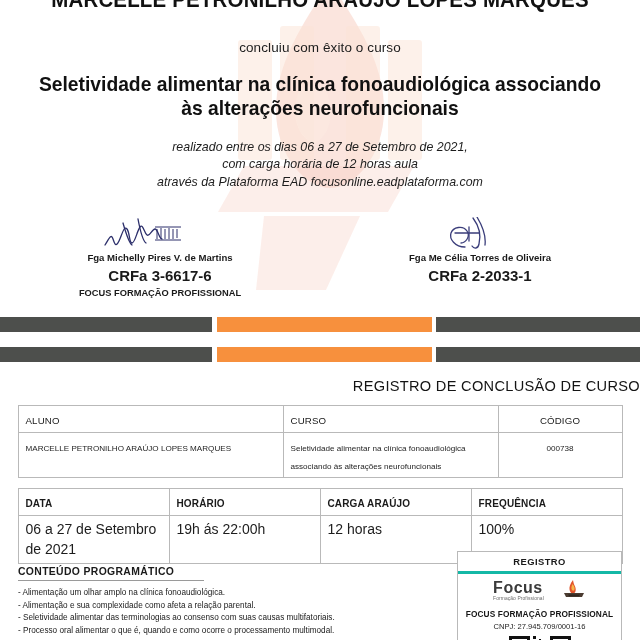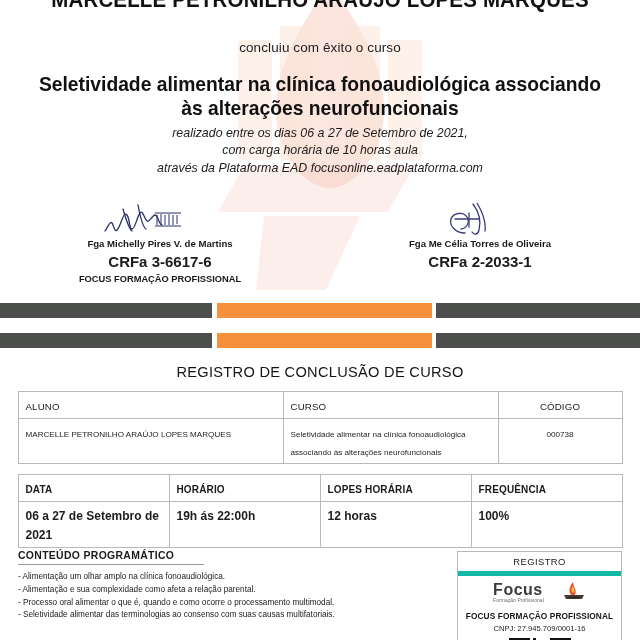--- a/index.html
+++ b/index.html
@@ -31,21 +31,21 @@
   }
   .concluiu{
     font-size:13.5px;color:#1d1d1d;margin-top:29px;letter-spacing:.1px;
   }
   .course-title{
     font-family:"Liberation Sans Narrow","Liberation Sans",sans-serif;
     font-weight:bold;font-size:20.5px;line-height:1.16;color:#111;
     margin-top:17px;transform:scaleX(.94);transform-origin:center top;
   }
   .details{
-    margin-top:5px;font-style:italic;font-size:12.4px;line-height:1.42;color:#1d1d1d;
+    margin-top:19px;font-style:italic;font-size:12.4px;line-height:1.42;color:#1d1d1d;
   }
 
   
   .signatures{position:relative;z-index:2;margin-top:26px;display:flex;justify-content:flex-end;}
   .sig{width:50%;text-align:center;position:relative;}
   .sig-mark{height:34px;position:relative;}
   .sig-mark svg{position:absolute;left:50%;top:0;transform:translateX(-50%);}
   .sig-name{font-size:9.6px;font-weight:bold;color:#1a1a1a;margin-top:1px;}
   .sig-crfa{font-size:15px;font-weight:bold;color:#1a1a1a;margin-top:4px;}
   .sig-role{font-size:9.3px;font-weight:bold;color:#1a1a1a;margin-top:4px;}
@@ -54,63 +54,63 @@
   .bars{position:relative;z-index:2;margin-top:19px;}
   .bar-row{display:flex;height:15px;align-items:stretch;}
   .bar-row + .bar-row{margin-top:15px;}
   .bar-seg{height:100%;}
   .bar-left{width:33.2%;}
   .bar-mid{width:33.6%;margin:0 .7%;}
   .bar-right{flex:1;}
 
   
   .reg-title{
-    position:relative;z-index:2;text-align:center;
+    position:relative;z-index:2;text-align:right;
     font-size:14.6px;letter-spacing:.3px;color:#141414;margin-top:16px;
   }
 
   table.grid{
     border-collapse:collapse;width:604px;margin:11px auto 0 auto;
     table-layout:fixed;position:relative;z-index:2;
   }
   table.grid td{
     border:1px solid #b9b9b9;vertical-align:top;
     padding:4px 7px;
   }
   .th{font-size:9.7px;color:#1a1a1a;letter-spacing:.15px;}
   .td{font-size:8.1px;color:#1d1d1d;line-height:1.38;}
   .ctr{text-align:center;}
   .h-head{height:14px;}
   .h-body{height:26px;}
 
   table.grid2{margin-top:10px;padding-left:16px;}
   table.grid2 .th{text-align:center;font-weight:bold;font-size:10px;}
-  table.grid2 .td{text-align:right;font-size:12px;font-weight:bold;}
+  table.grid2 .td{text-align:right;font-size:14px;}
 
   
   .conteudo{position:relative;z-index:2;margin:2px 0 0 18px;width:420px;}
   .conteudo h3{
     margin:0;font-size:10.4px;font-weight:bold;letter-spacing:.35px;color:#1a1a1a;
   }
   .conteudo hr{
     border:0;border-top:1px solid #9a9a9a;margin:3px 0 6px 0;width:186px;
   }
   .conteudo ul{list-style:none;margin:0;padding:0;}
   .conteudo li{
     font-size:8.2px;line-height:1.53;color:#202020;white-space:nowrap;
   }
 
   
   .regbox{
     position:absolute;right:18px;top:551px;width:163px;z-index:3;
     border:1px solid #b9b9b9;background:#fff;
   }
   .regbox-head{
-    border-bottom:5px solid #14b8a6;text-align:center;
-    font-size:9.4px;font-weight:normal;letter-spacing:.45px;color:#1a1a1a;
+    border-bottom:3px solid #14b8a6;text-align:center;
+    font-size:9.4px;font-weight:bold;letter-spacing:.45px;color:#1a1a1a;
     padding:4px 0 4px 0;
   }
   .regbox-body{text-align:center;padding:5px 0 0 0;}
   .logo-wrap{display:flex;align-items:center;justify-content:center;gap:18px;}
   .logo-text{text-align:left;line-height:1;}
   .logo-focus{
     font-family:"Liberation Sans","DejaVu Sans",sans-serif;
     font-weight:bold;font-size:16px;letter-spacing:.5px;color:#3b3b3b;
     display:block;
   }
@@ -148,21 +148,21 @@
       </g>
     </svg>
   </div>
 
   <div class="cert-top">
     <div class="student-name">MARCELLE PETRONILHO ARAÚJO LOPES MARQUES</div>
     <div class="concluiu">concluiu com êxito o curso</div>
     <div class="course-title">Seletividade alimentar na clínica fonoaudiológica associando às alterações neurofuncionais</div>
     <div class="details">
       <div>realizado entre os dias 06 a 27 de Setembro de 2021,</div>
-      <div>com carga horária de 10 horas aula</div>
+      <div>com carga horária de 12 horas aula</div>
       <div>através da Plataforma EAD focusonline.eadplataforma.com</div>
     </div>
   </div>
 
   <div class="signatures">
 
     <div class="sig">
       <div class="sig-mark">
         <svg width="130" height="34" viewBox="0 0 130 34" xmlns="http://www.w3.org/2000/svg" aria-hidden="true">
           <g fill="none" stroke="#2c2f6b" stroke-width="1.3" stroke-linecap="round">
@@ -237,40 +237,40 @@
     <colgroup>
         <col style="width:151px">
         <col style="width:151px">
         <col style="width:151px">
         <col style="width:151px">
       </colgroup>
     <tbody>
       <tr>
         <td><span class="th">DATA</span></td>
         <td><span class="th">HORÁRIO</span></td>
-        <td><span class="th">LOPES HORÁRIA</span></td>
+        <td><span class="th">CARGA ARAÚJO</span></td>
         <td><span class="th">FREQUÊNCIA</span></td>
       </tr>
       <tr>
         <td><span class="td">06 a 27 de Setembro de 2021</span></td>
         <td><span class="td">19h ás 22:00h</span></td>
         <td><span class="td">12 horas</span></td>
         <td><span class="td">100%</span></td>
       </tr>
     </tbody>
   </table>
 
   <div class="conteudo">
     <h3>CONTEÚDO PROGRAMÁTICO</h3>
     <hr>
     <ul>
       <li>- Alimentação um olhar amplo na clínica fonoaudiológica.</li>
       <li>- Alimentação e sua complexidade como afeta a relação parental.</li>
+      <li>- Seletividade alimentar das terminologias ao consenso com suas causas multifatoriais.</li>
       <li>- Processo oral alimentar o que é, quando e como ocorre o processamento multimodal.</li>
-      <li>- Seletividade alimentar das terminologias ao consenso com suas causas multifatoriais.</li>
 
     </ul>
   </div>
 
   <div class="regbox">
     <div class="regbox-head">REGISTRO</div>
     <div class="regbox-body">
       <div class="logo-wrap">
         <span class="logo-text">
           <span class="logo-focus">Focus</span>

